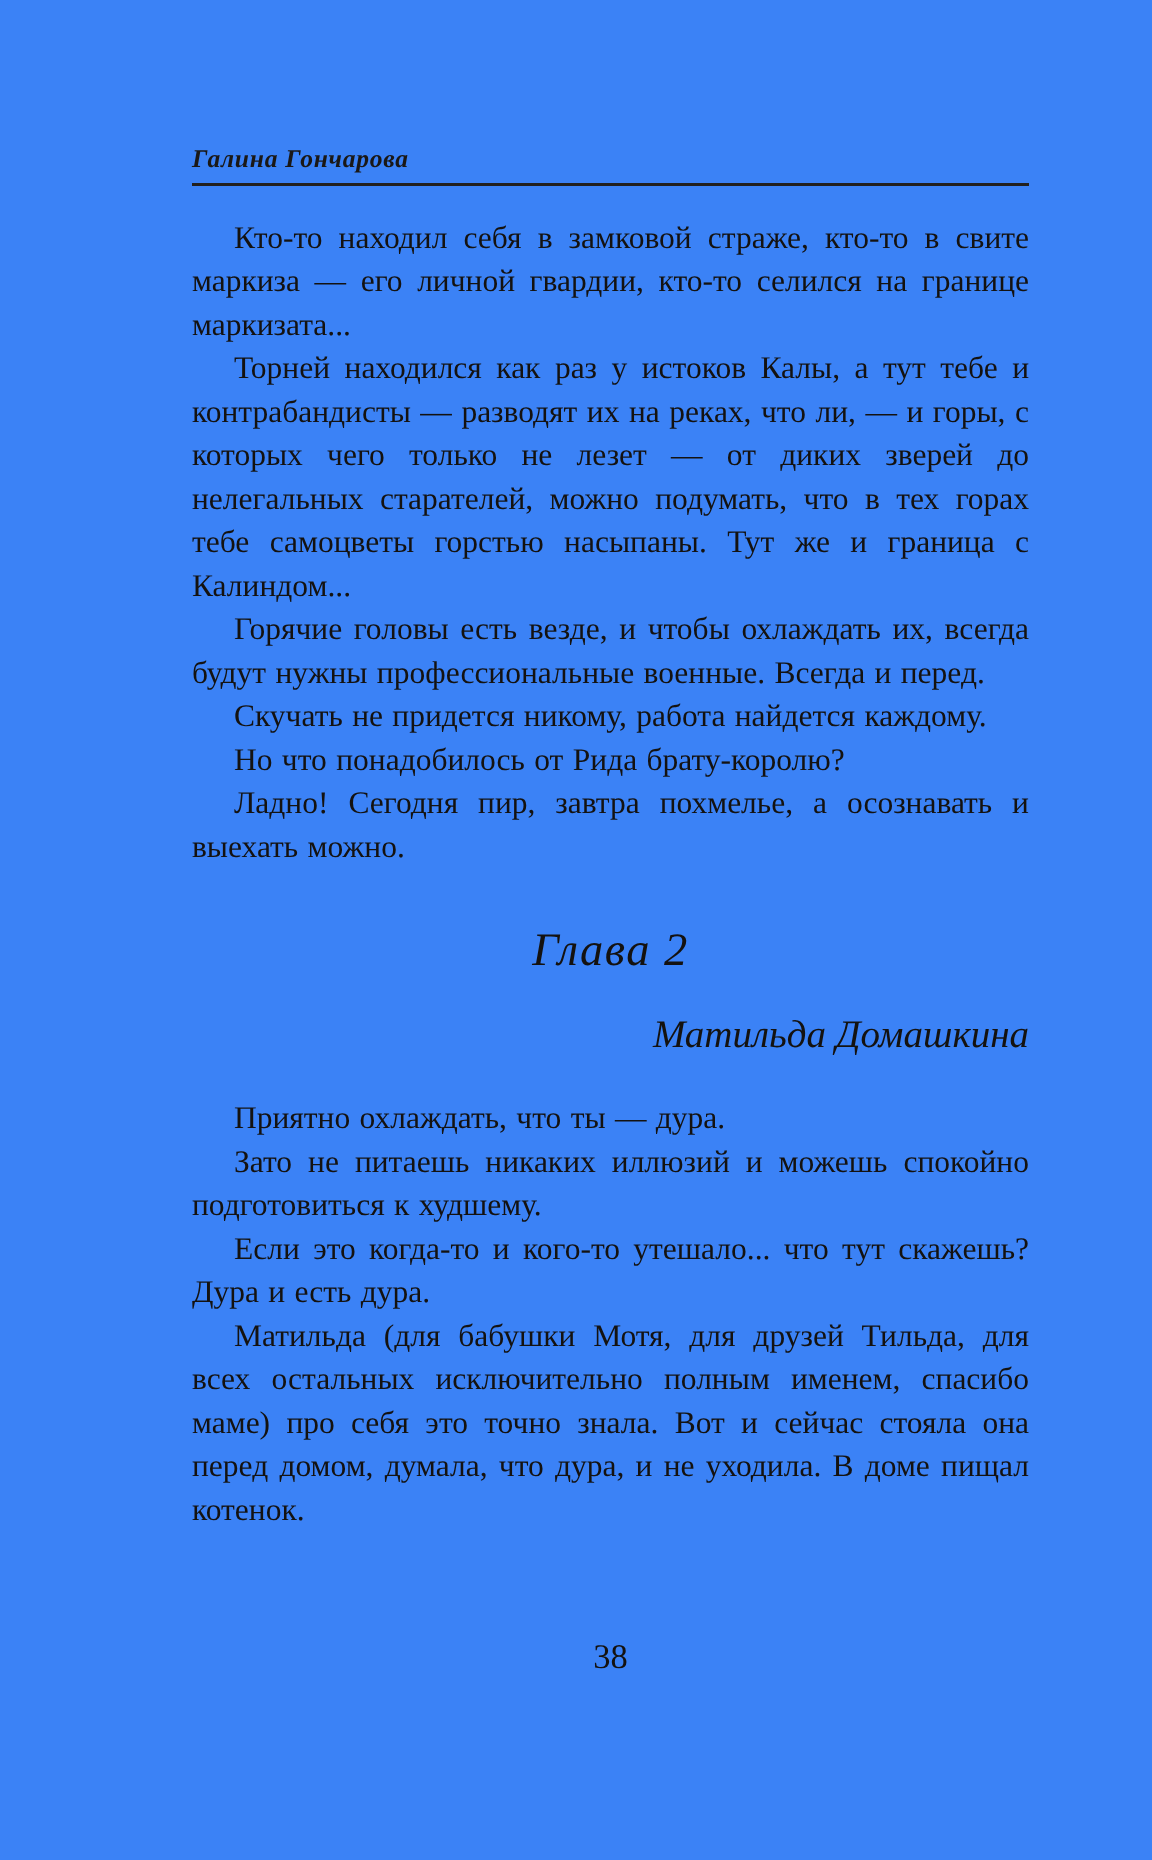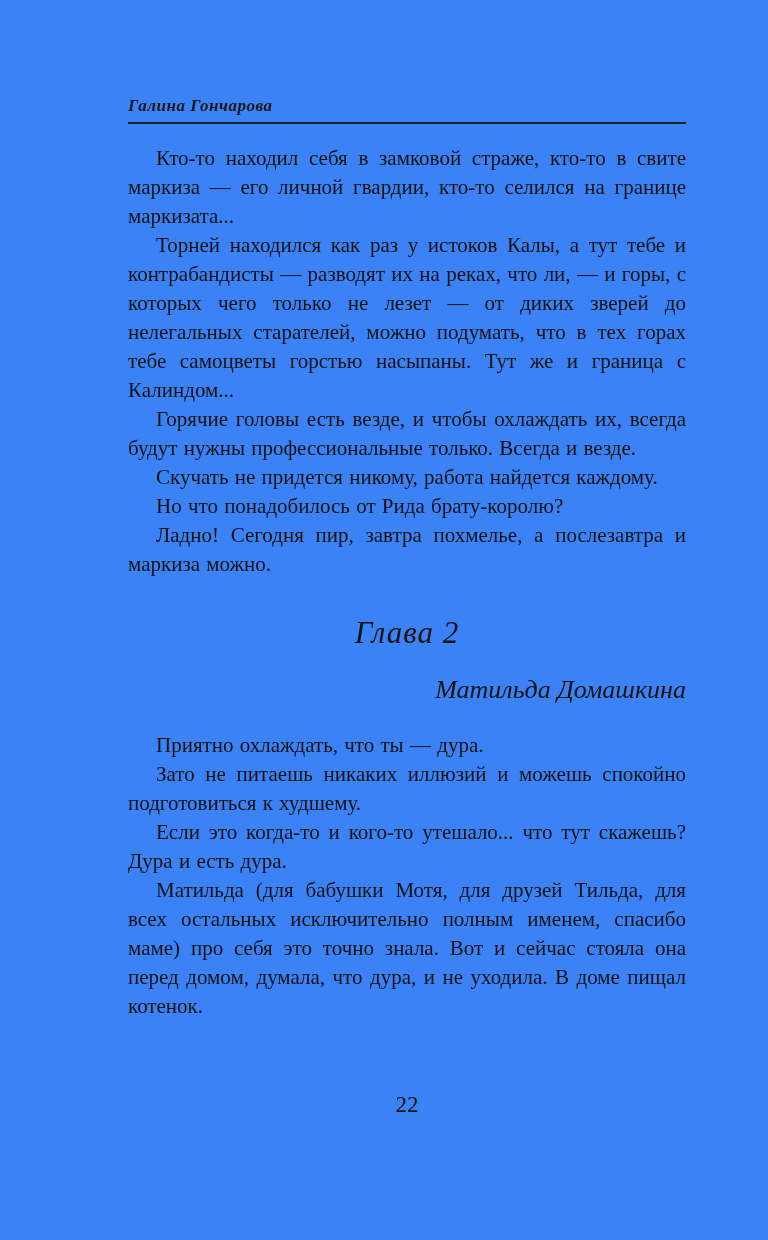--- a/index.html
+++ b/index.html
@@ -84,31 +84,31 @@
   <div class="column">
 
     <header class="running-header">
       <div class="author">Галина Гончарова</div>
       <hr class="rule">
     </header>
 
     <main class="body-text">
       <p>Кто-то находил себя в замковой страже, кто-то в свите маркиза — его личной гвардии, кто-то селился на границе маркизата...</p>
       <p>Торней находился как раз у истоков Калы, а тут тебе и контрабандисты — разводят их на реках, что ли, — и горы, с которых чего только не лезет — от диких зверей до нелегальных старателей, можно подумать, что в тех горах тебе самоцветы горстью насыпаны. Тут же и граница с Калиндом...</p>
-      <p>Горячие головы есть везде, и чтобы охлаждать их, всегда будут нужны профессиональные только. Всегда и везде.</p>
+      <p>Горячие головы есть везде, и чтобы охлаждать их, всегда будут нужны профессиональные военные. Всегда и перед.</p>
       <p>Скучать не придется никому, работа найдется каждому.</p>
       <p>Но что понадобилось от Рида брату-королю?</p>
-      <p>Ладно! Сегодня пир, завтра похмелье, а послезавтра и маркиза можно.</p>
+      <p>Ладно! Сегодня пир, завтра похмелье, а осознавать и выехать можно.</p>
 
       <h1 class="chapter">Глава 2</h1>
 
       <h2 class="chapter-sub">Матильда Домашкина</h2>
 
       <p>Приятно охлаждать, что ты — дура.</p>
       <p>Зато не питаешь никаких иллюзий и можешь спокойно подготовиться к худшему.</p>
       <p>Если это когда-то и кого-то утешало... что тут скажешь? Дура и есть дура.</p>
       <p>Матильда (для бабушки Мотя, для друзей Тильда, для всех остальных исключительно полным именем, спасибо маме) про себя это точно знала. Вот и сейчас стояла она перед домом, думала, что дура, и не уходила. В доме пищал котенок.</p>
     </main>
 
   </div>
 
-  <div class="pagenum">22</div>
+  <div class="pagenum">38</div>
 </div>
 
 </body></html>

